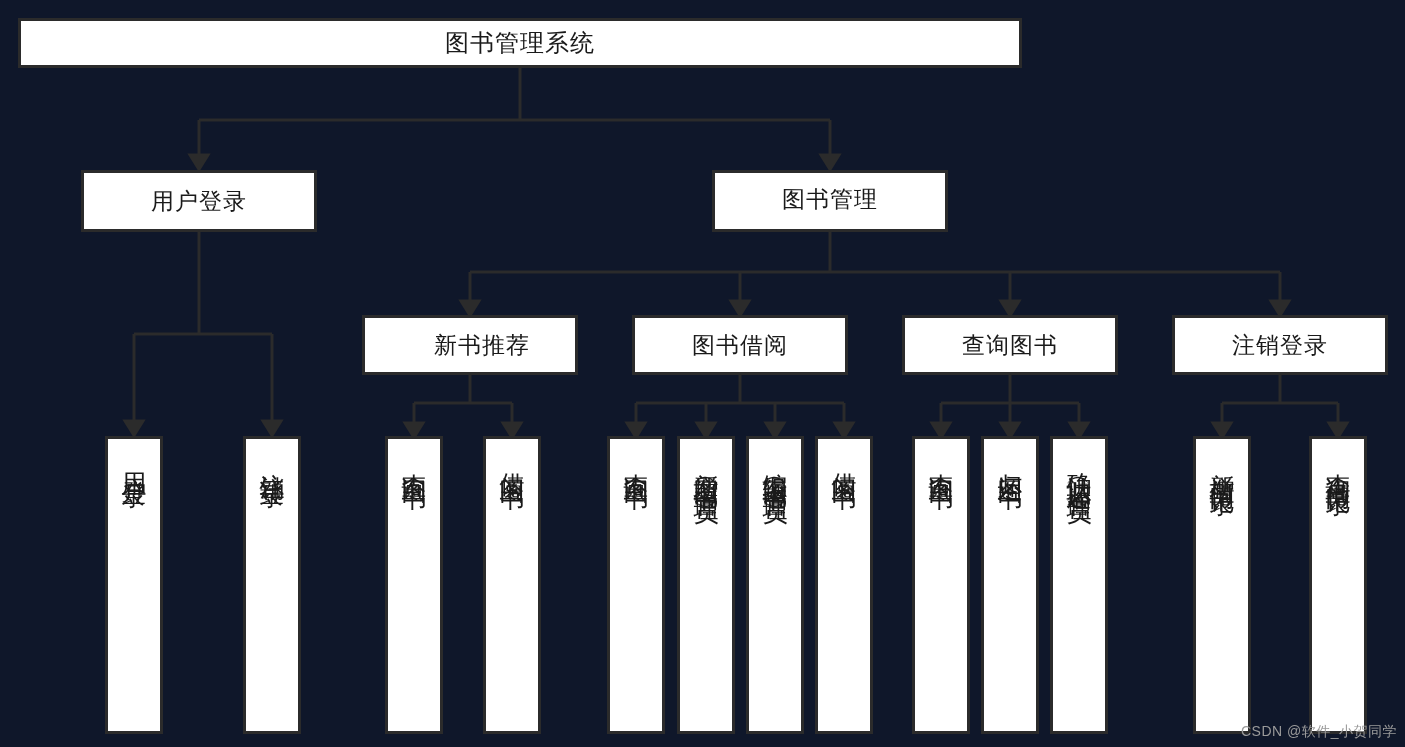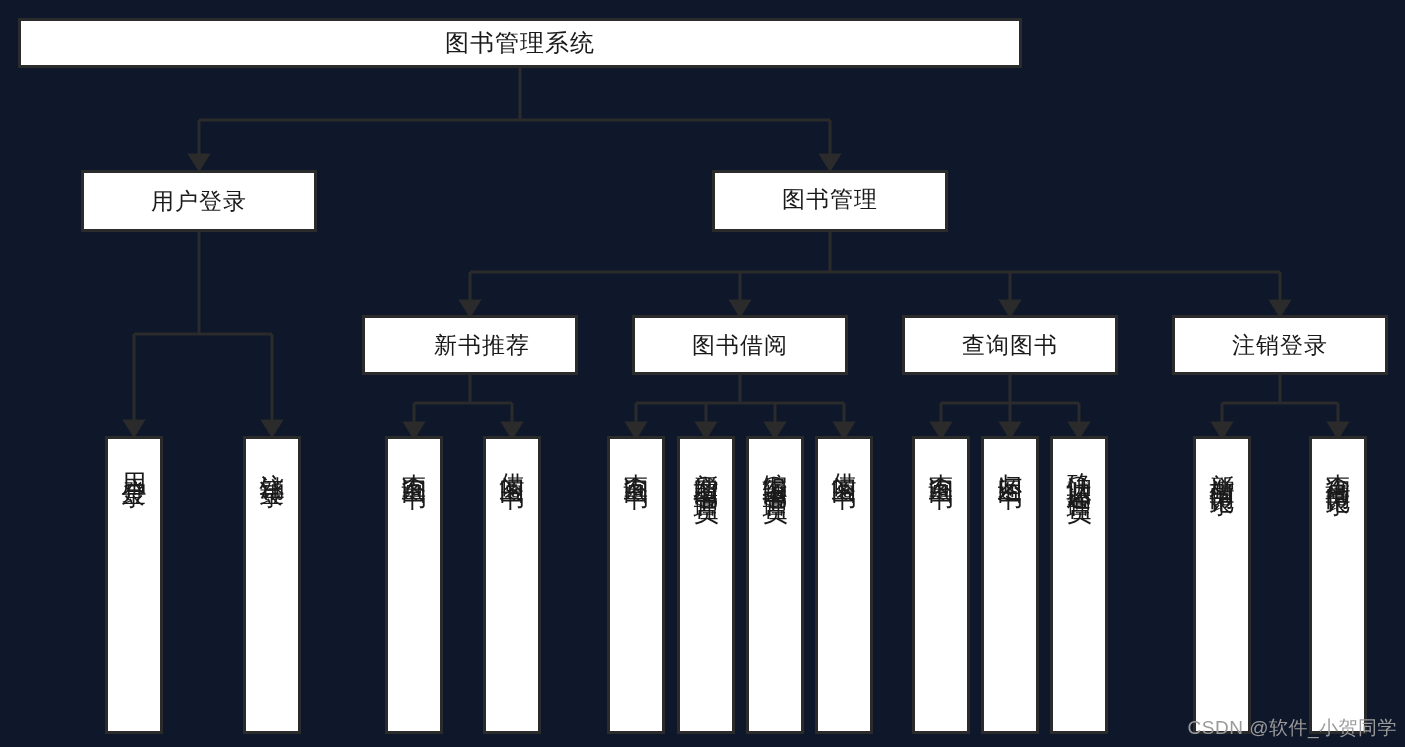--- a/index.html
+++ b/index.html
@@ -53,21 +53,21 @@
     letter-spacing: 4px;
     line-height: 1;
     white-space: normal;
     max-height: 270px;
   }
   .node.root .label { font-size: 24px; }
   .watermark {
     position: absolute;
     right: 8px;
     bottom: 6px;
-    font-size: 19px;
+    font-size: 14px;
     color: #9a9a9a;
     letter-spacing: 0.5px;
     white-space: nowrap;
     text-align: center;
   }
 </style>
 </head>
 <body>
 
 <div id="canvas">

